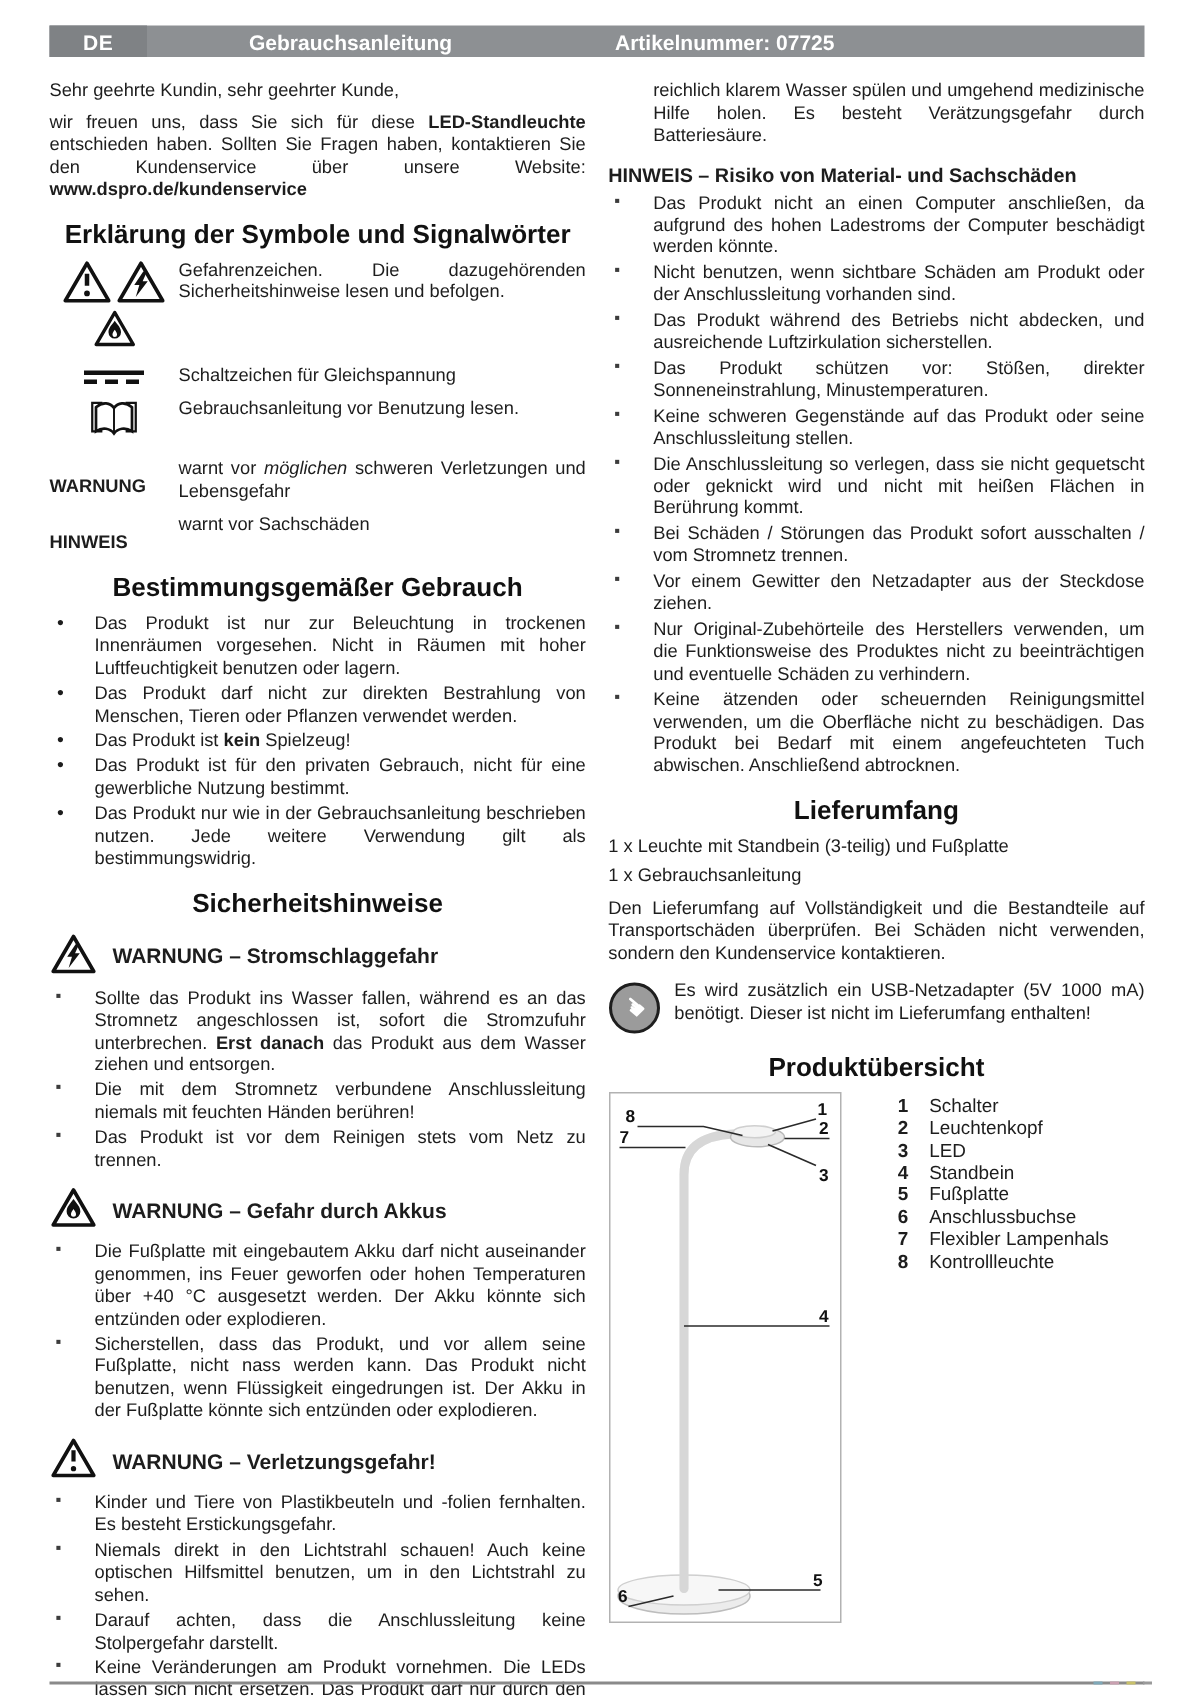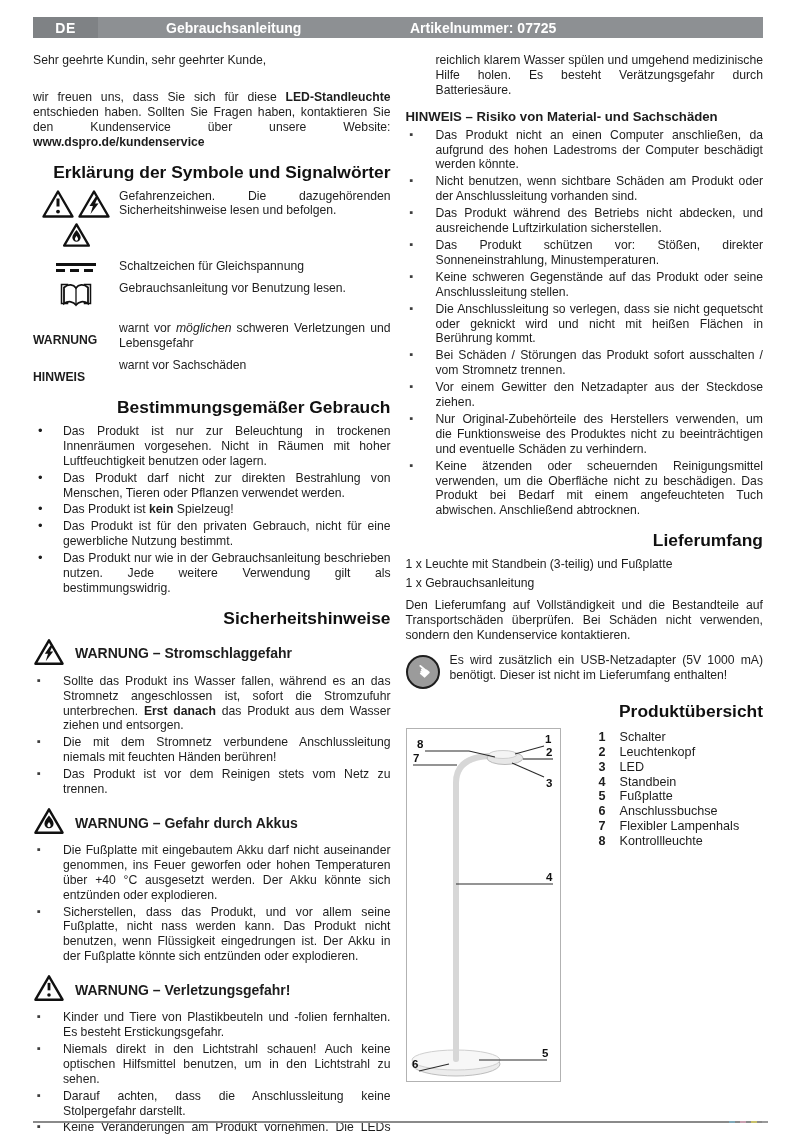--- a/index.html
+++ b/index.html
@@ -24,24 +24,24 @@
     display:flex; align-items:center; justify-content:center;
     letter-spacing:.5px;
   }
   .topbar-title { margin-left:57px; width:205px; }
   .topbar-article { margin-left:28px; }
 
   
   .columns { display:flex; gap:15px; margin-top:15px; }
   .col { width:358px; font-size:12.2px; line-height:14.9px; text-align:justify; }
 
-  h1 { font-size:17.4px; line-height:20px; margin:12px 0 7px; color:#111; text-align:right; }
+  h1 { font-size:17.4px; line-height:20px; margin:12px 0 7px; color:#111; text-align:center; }
   .subhead { font-size:13.2px; font-weight:bold; margin:12px 0 3px; text-align:left; }
 
-  .salutation { margin-bottom:22px; }
+  .salutation { margin-bottom:6px; }
 
   
   .sym-row { display:flex; margin-bottom:7px; }
   .sym-icon-col { width:86px; flex:none; display:flex; justify-content:center; align-items:flex-start; }
   .sym-term-col { width:86px; flex:none; font-weight:bold; text-align:left;margin-top:12px; }
   .sym-text { flex:1; }
   .tri-cluster { display:flex; flex-direction:column; align-items:center; }
   .tri-pair { display:flex; gap:2px; }
   .dc-sym { display:inline-flex; flex-direction:column; gap:3px; width:40px; margin-top:4px; }
   .dc-solid { height:3px; background:#111; }

